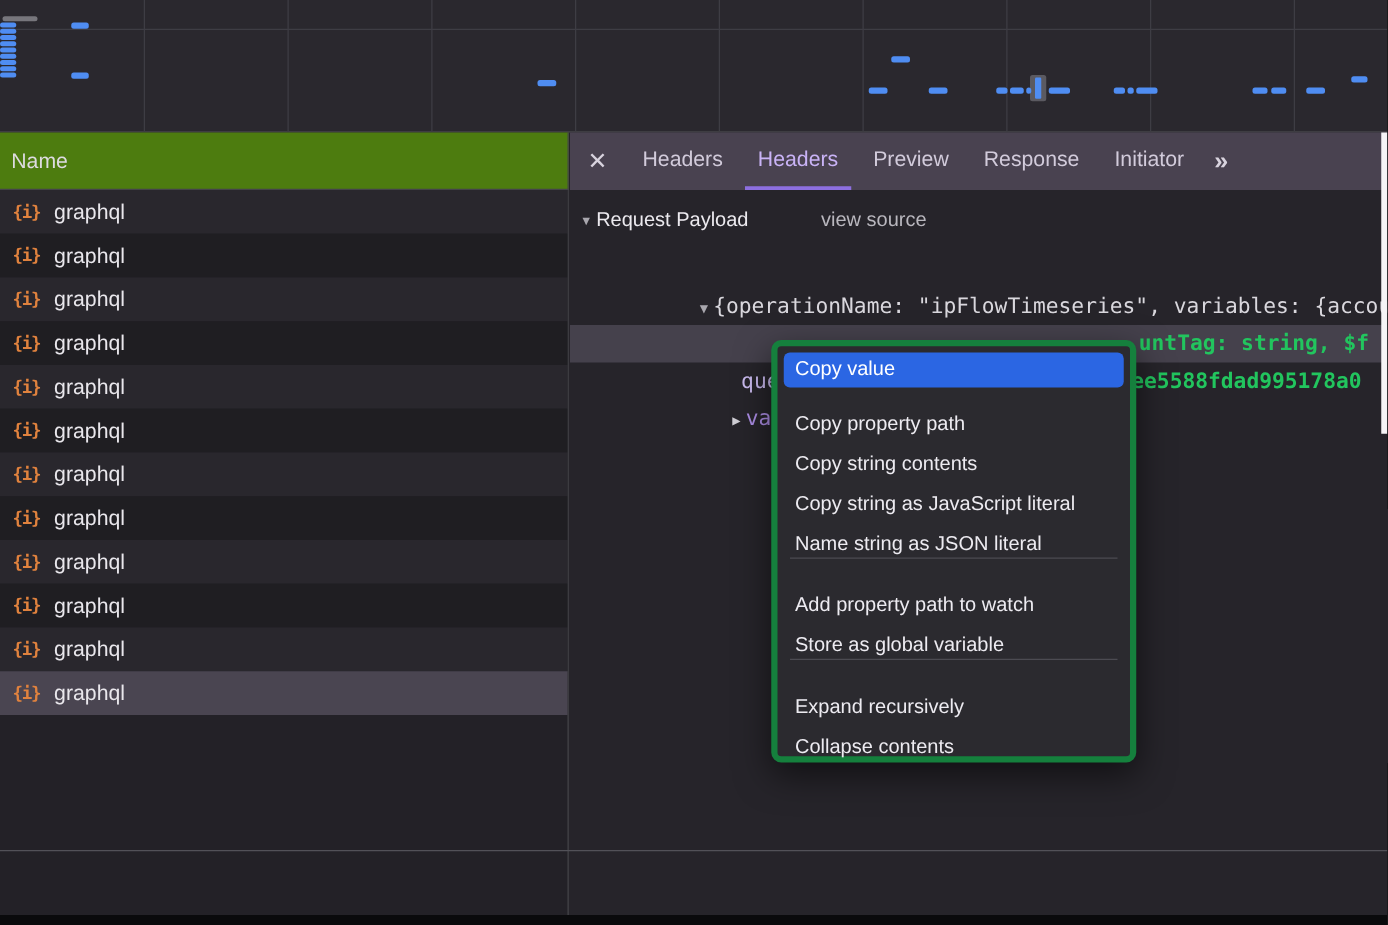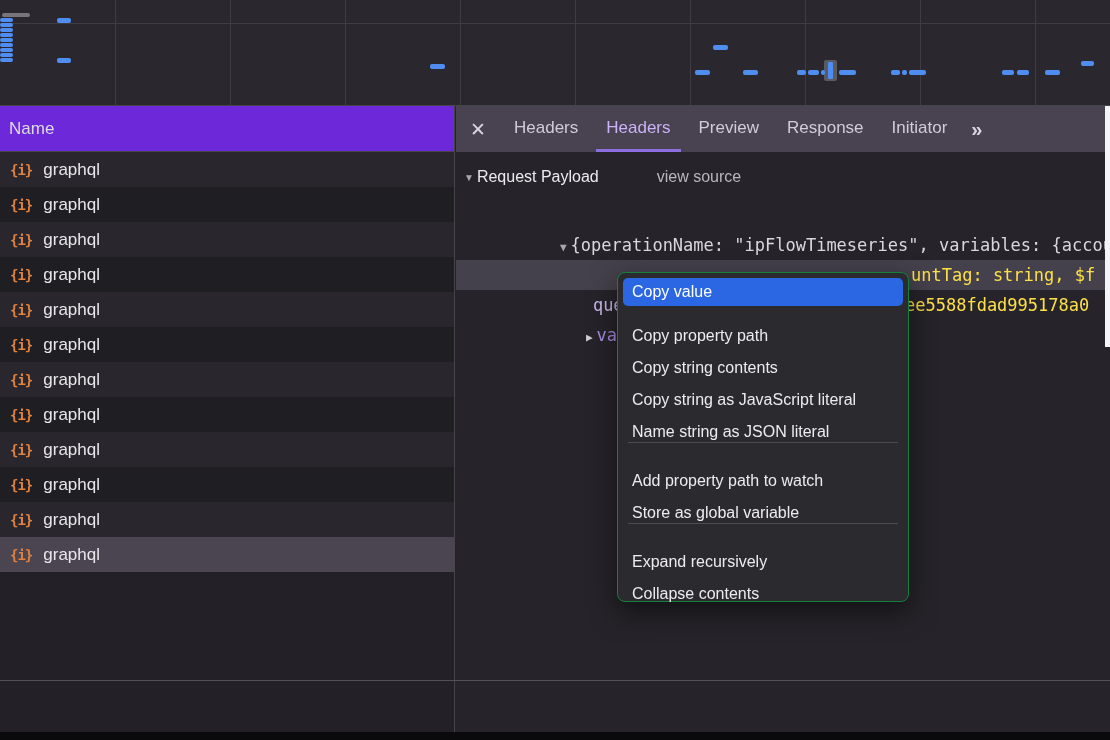--- a/index.html
+++ b/index.html
@@ -16,21 +16,21 @@
   .gridline { position:absolute; top:0; bottom:0; width:1px; background:#3e3d44; }
   .ov-hline { position:absolute; left:0; right:0; top:23px; height:1px; background:#3e3d44; }
   .wbar { position:absolute; border-radius:2px; }
   .wbar.blue { background:#4f8df2; }
   .wbar.muted { background:#77767c; }
   .hl-box { position:absolute; background:#5b5a61; border-radius:2px; }
   .hl-bar { position:absolute; background:#4f8df2; border-radius:1px; }
 
   
   .name-header { position:absolute; top:106px; left:0; width:455px; height:46px;
-    background:#6d28d9; border-bottom:1px solid #454449; border-right:1px solid #454449;
+    background:#4d7c0f; border-bottom:1px solid #454449; border-right:1px solid #454449;
     display:flex; align-items:center; padding-left:9px; color:#dddbe0; font-size:17px; }
   .tabbar { position:absolute; top:106px; left:456px; right:0; height:46px;
     background:#494250; display:flex; align-items:stretch; color:#d2cbdb; font-size:17px; }
   .tab-close { width:44px; display:flex; align-items:center; justify-content:center;
     font-size:19px; color:#d8d3de; cursor:default; }
   .tab { display:flex; align-items:center; padding:0 10px; margin:0 4px;
     border-bottom:3px solid transparent; white-space:nowrap; }
   .tab.selected { color:#c9b3f6; border-bottom-color:#8d6fe0; }
   .tab-overflow { display:flex; align-items:center; padding:0 10px; font-size:20px;
     color:#d8d3de; font-weight:bold; }
@@ -57,30 +57,30 @@
     margin-top:8px; }
   .tree-row { height:30px; line-height:30px; white-space:pre; position:relative; }
   .tree-row .tri { font-size:11px; margin-right:4px; }
   .row-summary { padding-left:22px; }
   .row-child { padding-left:55px; }
   .row-vars { padding-left:48px; }
   .key { color:#ab8ce4; }
   .str { color:#3fbdf2; }
   .tree-row.selected { background:#45414c; }
   .tree-row.selected .key { color:#c9baee; }
-  .right-frag { position:absolute; top:0; white-space:pre; color:#fde047; }
+  .right-frag { position:absolute; top:0; white-space:pre; color:#22c55e;font-weight:bold; }
 
   
   .bottom-sep { position:absolute; left:0; right:0; top:680px; height:1px; background:#525158; }
   .bottom-bar { position:absolute; left:0; right:0; bottom:0; height:8px; background:#0a0a0c; }
   .edge-strip { position:absolute; right:0; top:106px; width:5px; height:241px; background:#f5f4f6; }
 
   
   .context-menu { position:absolute; left:617px; top:272px; width:292px;
-    background:#2b2a2f; border:1px solid #15803d; border-radius:8px; padding:5px 0;
+    background:#2b2a2f; border:5px solid #15803d; border-radius:8px; padding:5px 0;
     box-shadow:0 10px 28px rgba(0,0,0,.55); z-index:10; }
   .menu-item { height:28px; line-height:28px; padding:16px 14px; font-size:16px;
     color:#edebf1; white-space:nowrap; }
   .menu-item.highlighted { margin:0 5px; padding:0 9px; border-radius:5px; background:#2b66e3; color:#ffffff; }
   .menu-sep { height:1px; background:#4c4b52; margin:8px 10px; }
 </style>
 </head>
 <body>
 
 <div class="screen">

